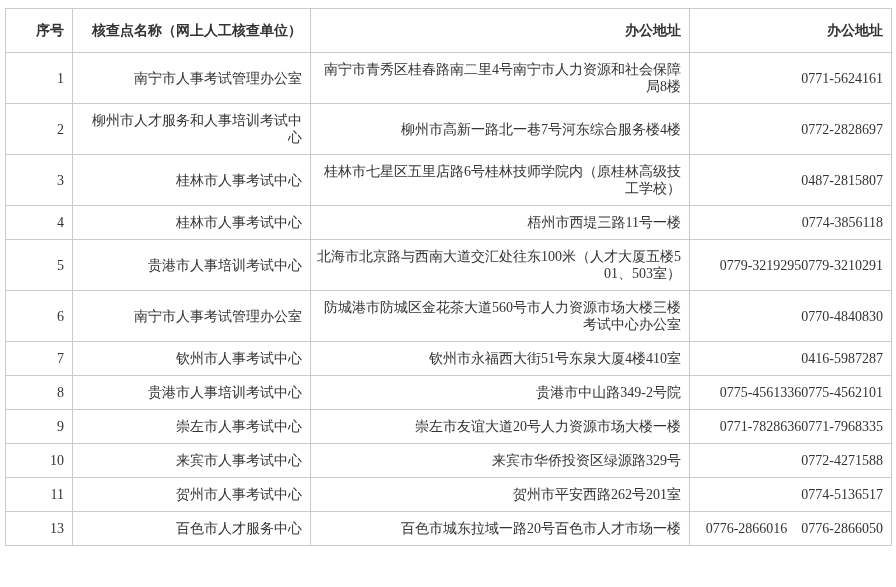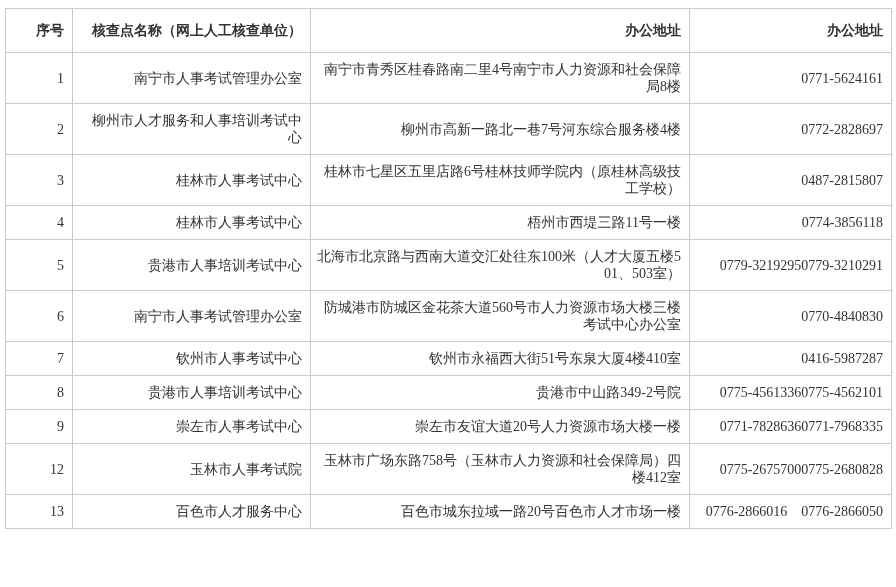--- a/index.html
+++ b/index.html
@@ -116,24 +116,30 @@
           <td class="col-address">贵港市中山路349-2号院</td>
           <td class="col-phone">0775-45613360775-4562101</td>
         </tr>
         <tr>
           <td class="col-index">9</td>
           <td class="col-name">崇左市人事考试中心</td>
           <td class="col-address">崇左市友谊大道20号人力资源市场大楼一楼</td>
           <td class="col-phone">0771-78286360771-7968335</td>
         </tr>
         <tr>
-          <td class="col-index">12</td>
-          <td class="col-name">玉林市人事考试院</td>
-          <td class="col-address">玉林市广场东路758号（玉林市人力资源和社会保障局）四楼412室</td>
-          <td class="col-phone">0775-26757000775-2680828</td>
+          <td class="col-index">10</td>
+          <td class="col-name">来宾市人事考试中心</td>
+          <td class="col-address">来宾市华侨投资区绿源路329号</td>
+          <td class="col-phone">0772-4271588</td>
+        </tr>
+        <tr>
+          <td class="col-index">11</td>
+          <td class="col-name">贺州市人事考试中心</td>
+          <td class="col-address">贺州市平安西路262号201室</td>
+          <td class="col-phone">0774-5136517</td>
         </tr>
         <tr>
           <td class="col-index">13</td>
           <td class="col-name">百色市人才服务中心</td>
           <td class="col-address">百色市城东拉域一路20号百色市人才市场一楼</td>
           <td class="col-phone">0776-2866016　0776-2866050</td>
         </tr>
       </tbody>
   </table>
 </div>

